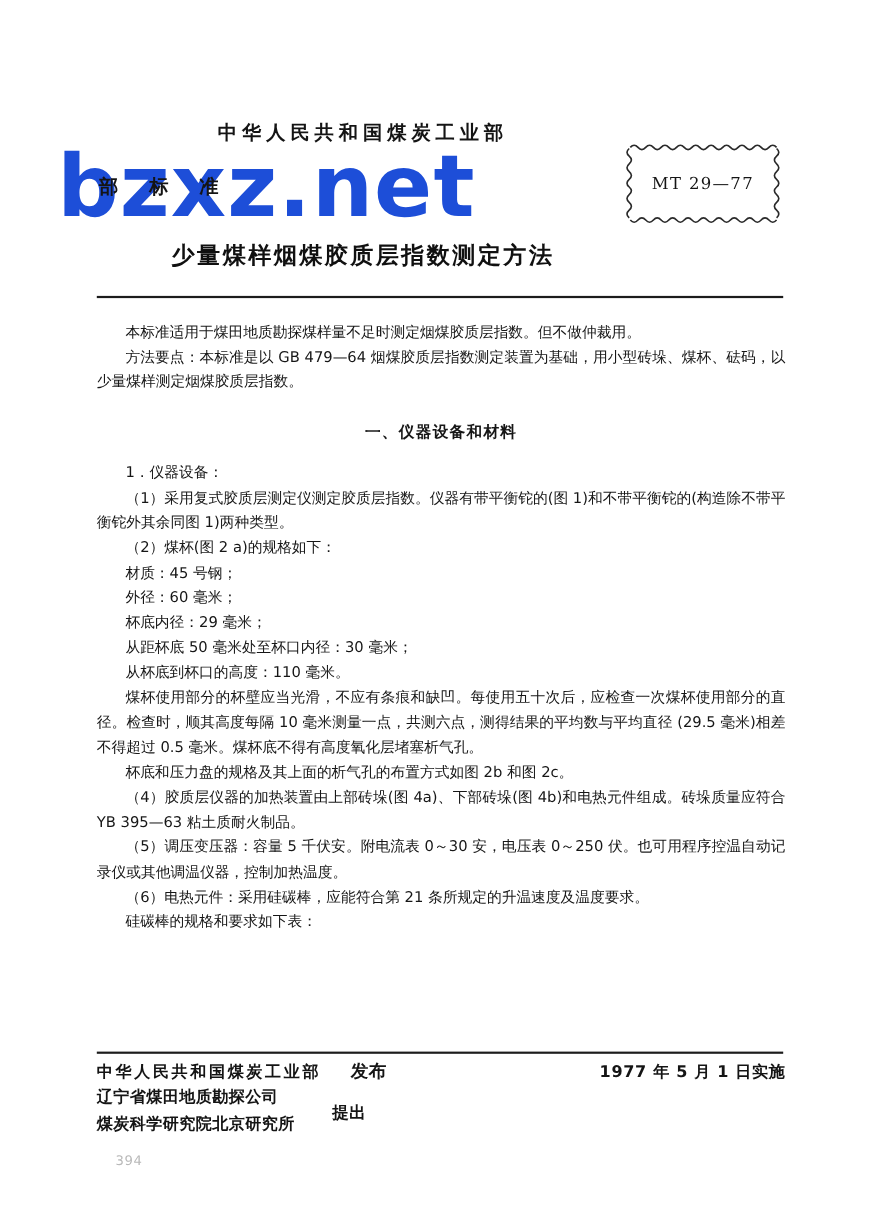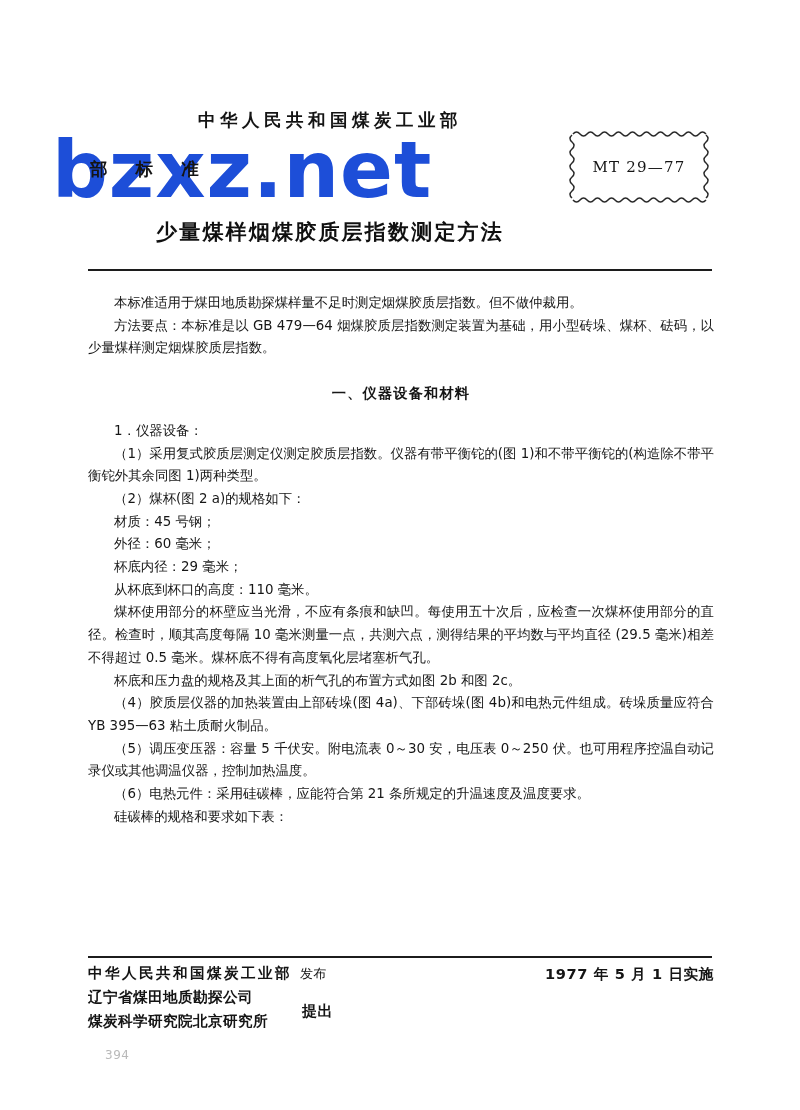--- a/index.html
+++ b/index.html
@@ -193,25 +193,25 @@
     white-space: nowrap;
   }
   .f-org-sub {
     font-size: 14.6px;
     font-weight: bold;
     letter-spacing: 0.4px;
     color: #141414;
     white-space: nowrap;
   }
   .f-verb {
-    font-size: 13px;
-    font-weight: normal;
+    font-size: 16px;
+    font-weight: bold;
     letter-spacing: 0.4px;
     color: #141414;
-    margin-left: 8px;
+    margin-left: 27px;
     white-space: nowrap;
   }
   .f-verb-2 {
     font-size: 15px;
     font-weight: bold;
     letter-spacing: 0.4px;
     color: #141414;
     position: absolute;
     left: 190px;
     top: 38px;
@@ -271,20 +271,21 @@
 
     <p class="section-head">一、仪器设备和材料</p>
 
     <p class="p">1．仪器设备：</p>
     <p class="p">（1）采用复式胶质层测定仪测定胶质层指数。仪器有带平衡铊的(图 1)和不带平衡铊的(构造除不带平衡铊外其余同图 1)两种类型。</p>
     <p class="p">（2）煤杯(图 2 a)的规格如下：</p>
 
     <p class="p-spec">材质：45 号钢；</p>
     <p class="p-spec">外径：60 毫米；</p>
     <p class="p-spec">杯底内径：29 毫米；</p>
+    <p class="p-spec">从距杯底 50 毫米处至杯口内径：30 毫米；</p>
     <p class="p-spec">从杯底到杯口的高度：110 毫米。</p>
 
     <p class="p">煤杯使用部分的杯壁应当光滑，不应有条痕和缺凹。每使用五十次后，应检查一次煤杯使用部分的直径。检查时，顺其高度每隔 10 毫米测量一点，共测六点，测得结果的平均数与平均直径 (29.5 毫米)相差不得超过 0.5 毫米。煤杯底不得有高度氧化层堵塞析气孔。</p>
     <p class="p">杯底和压力盘的规格及其上面的析气孔的布置方式如图 2b 和图 2c。</p>
     <p class="p">（4）胶质层仪器的加热装置由上部砖垛(图 4a)、下部砖垛(图 4b)和电热元件组成。砖垛质量应符合 YB 395—63 粘土质耐火制品。</p>
     <p class="p">（5）调压变压器：容量 5 千伏安。附电流表 0～30 安，电压表 0～250 伏。也可用程序控温自动记录仪或其他调温仪器，控制加热温度。</p>
     <p class="p">（6）电热元件：采用硅碳棒，应能符合第 21 条所规定的升温速度及温度要求。</p>
 
     <p class="p">硅碳棒的规格和要求如下表：</p>
 

